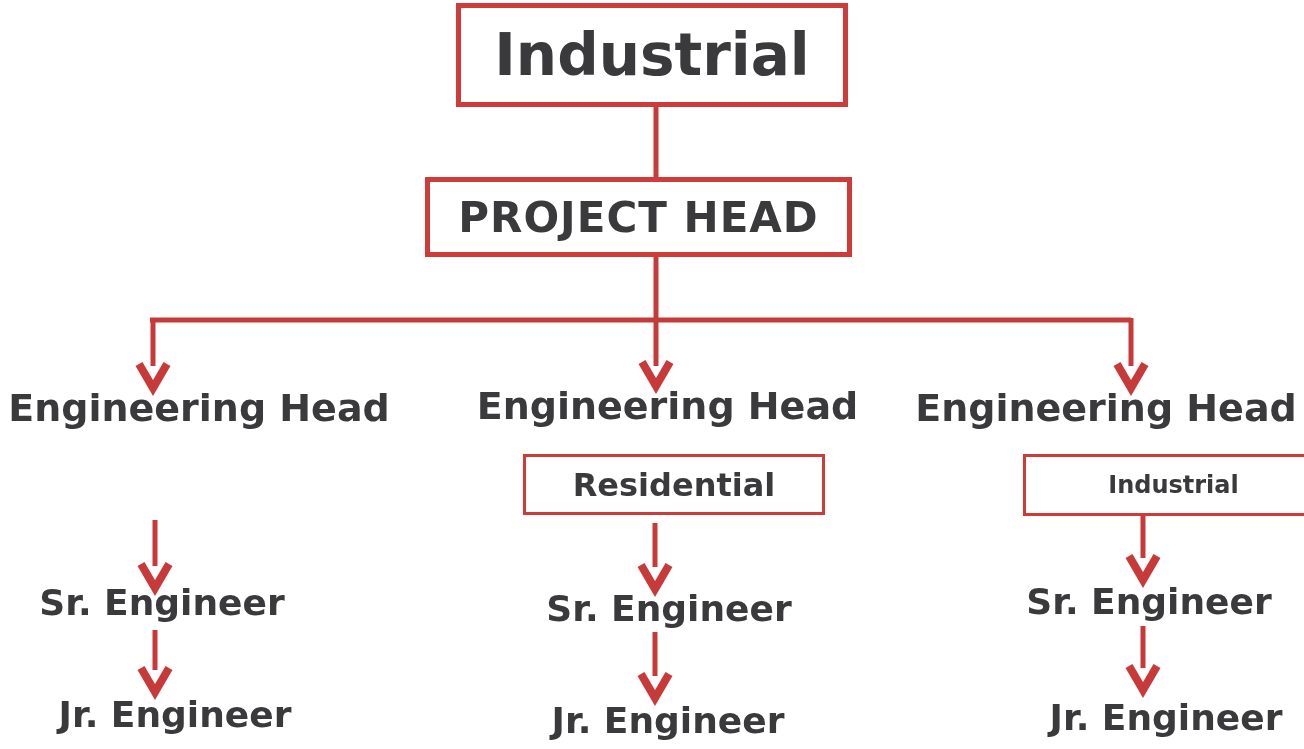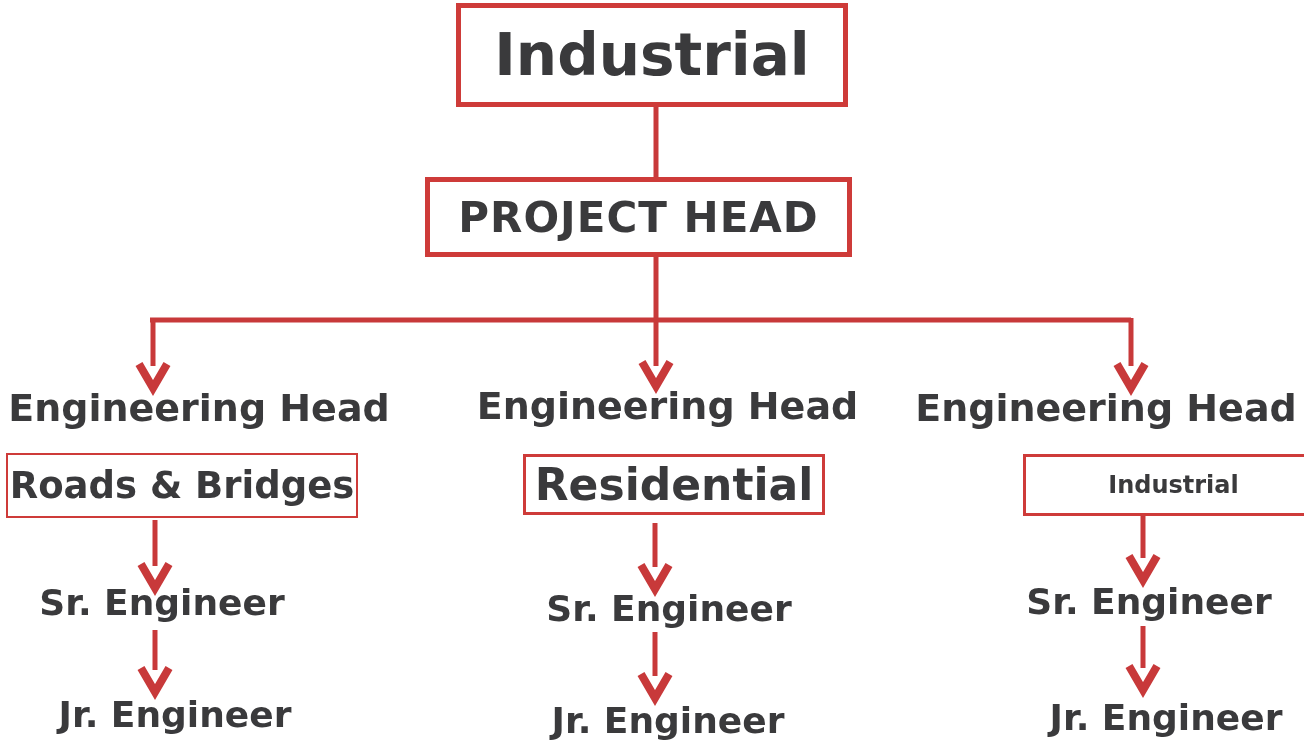--- a/index.html
+++ b/index.html
@@ -24,21 +24,21 @@
     position:absolute;z-index:2;
     display:flex;justify-content:center;
     white-space:nowrap;
   }
   .principal-box{left:456px;top:3px;width:392px;height:104px;border:5px solid #CE3B39;font-size:58px;}
   .project-head-box{left:425px;top:177px;width:427px;height:80px;border:5px solid #CE3B39;font-size:42px;letter-spacing:1px;}
   .eng-head-left{left:0px;top:386px;width:398px;height:48px;font-size:38px;}
   .eng-head-mid{left:465px;top:384px;width:405px;height:48px;font-size:38px;}
   .eng-head-right{left:908px;top:386px;width:396px;height:48px;font-size:38px;}
   .division-left{left:6px;top:453px;width:352px;height:65px;border:2px solid #CE3B39;font-size:37px;}
-  .division-mid{left:523px;top:454px;width:302px;height:61px;border:3px solid #CE3B39;font-size:44px;}
+  .division-mid{left:523px;top:454px;width:302px;height:61px;border:3px solid #CE3B39;font-size:32px;}
   .division-right{left:1023px;top:454px;width:301px;height:62px;border:3px solid #CE3B39;font-size:24px;}
   .sr-left{left:2px;top:582px;width:320px;height:42px;font-size:36px;}
   .jr-left{left:15px;top:694px;width:320px;height:42px;font-size:36px;}
   .sr-mid{left:509px;top:588px;width:320px;height:42px;font-size:36px;}
   .jr-mid{left:508px;top:700px;width:320px;height:42px;font-size:36px;}
   .sr-right{left:989px;top:581px;width:320px;height:42px;font-size:36px;}
   .jr-right{left:1006px;top:697px;width:320px;height:42px;font-size:36px;}
 </style>
 </head>
 <body>
@@ -81,23 +81,20 @@
     <span>Industrial</span>
   </div>
 
   <div class="node-box project-head-box">
     <span>PROJECT HEAD</span>
   </div>
 
   <div class="label eng-head-left">
     <span>Engineering Head</span>
   </div>
-  <div class="node-box division-left">
-    <span>Roads &amp; Bridges</span>
-  </div>
   <div class="label sr-left">
     <span>Sr. Engineer</span>
   </div>
   <div class="label jr-left">
     <span>Jr. Engineer</span>
   </div>
 
   <div class="label eng-head-mid">
     <span>Engineering Head</span>
   </div>

